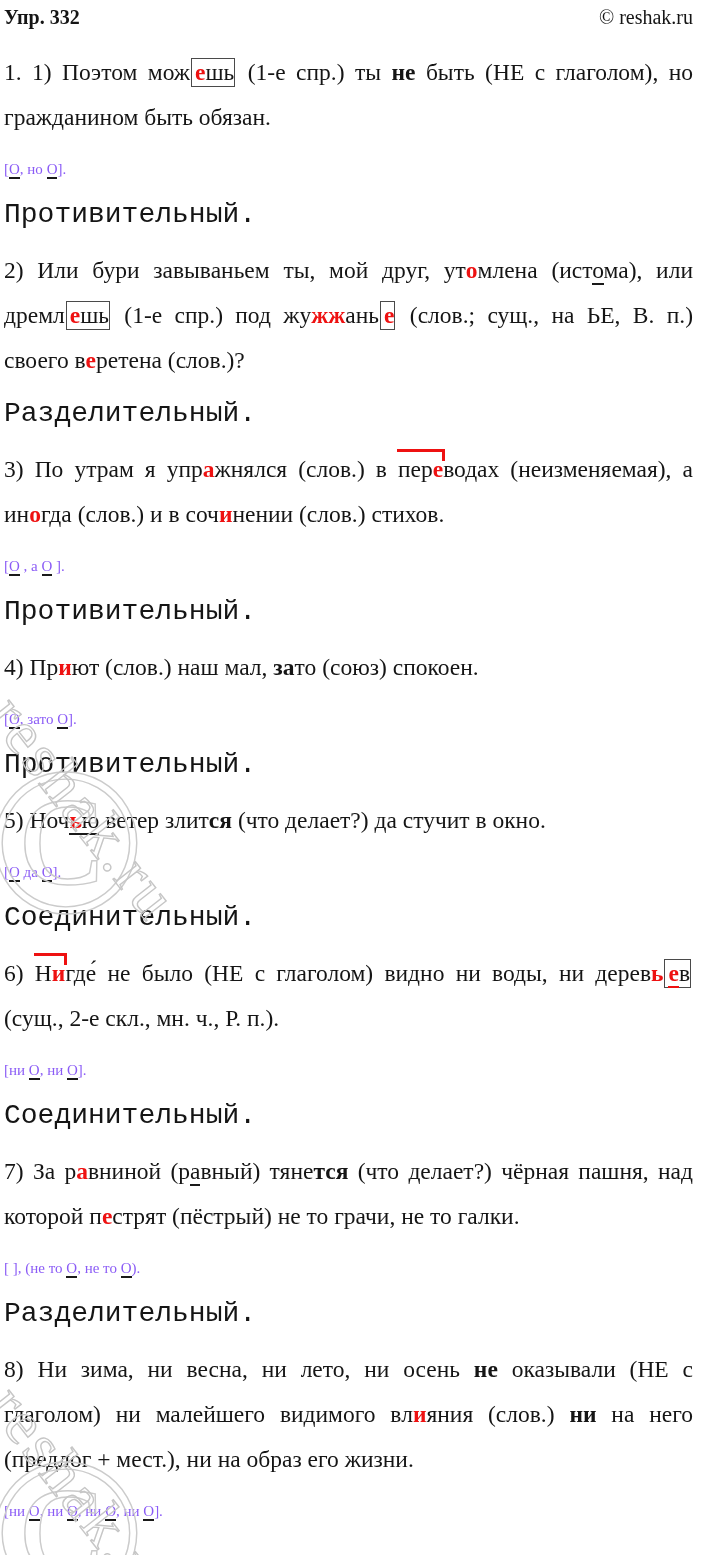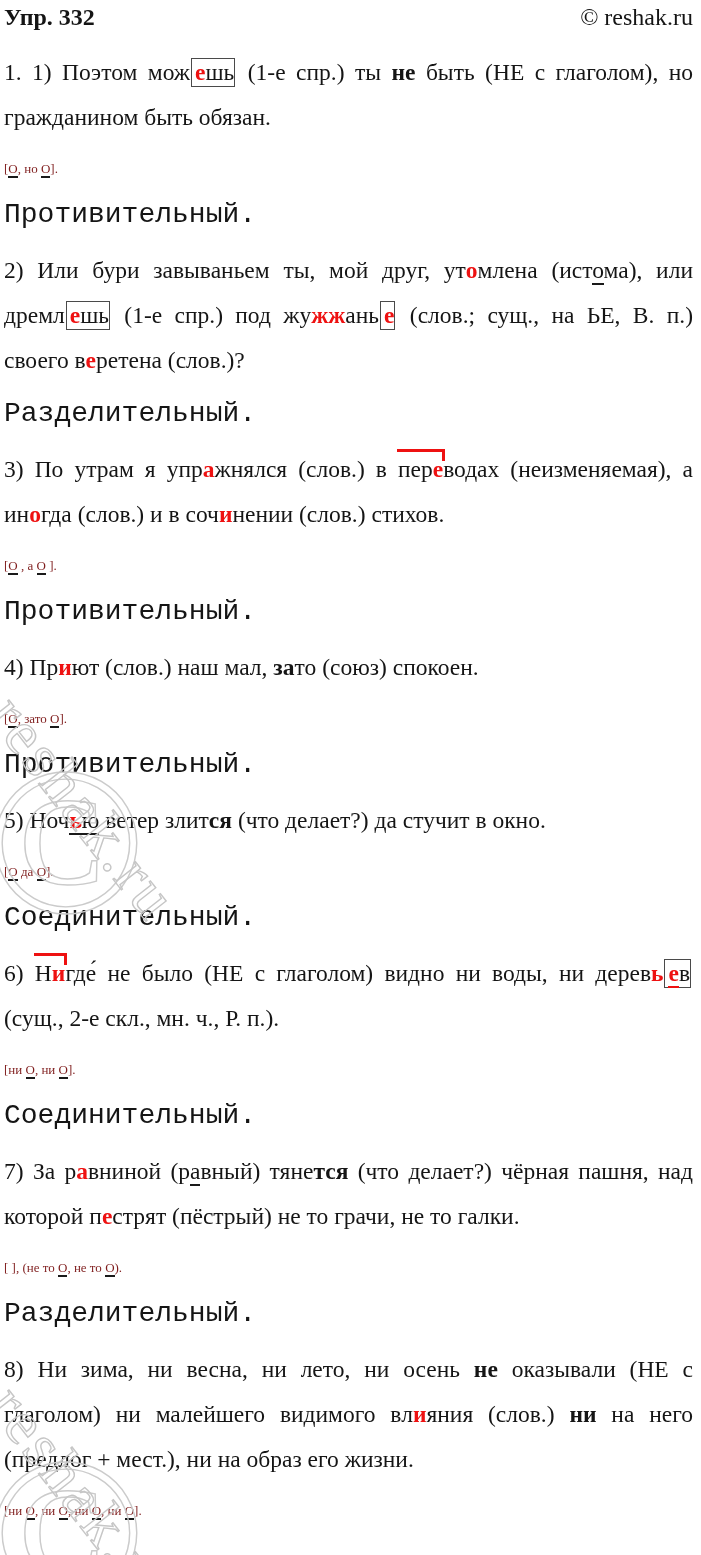--- a/index.html
+++ b/index.html
@@ -7,32 +7,32 @@
     width:701px;height:1555px;
     background:#ffffff;
     overflow:hidden;
     position:relative;
     font-family:"Liberation Serif", "DejaVu Serif", serif;
     color:#151515;
   }
   .page{position:absolute;inset:0;padding:2px 8px 0 4px;z-index:1;}
   header{
     display:flex;justify-content:space-between;align-items:baseline;
-    font-size:24px;line-height:30px;
+    font-size:20px;line-height:30px;
   }
   .title{font-weight:700;}
   .copyright{font-weight:400;}
   main{display:block;margin-top:18px;}
   .item{margin:0 0 18px 0;}
   .sentence{
     font-size:23.5px;line-height:45px;margin:0;
     text-align:justify;
   }
   .scheme{
-    font-size:13px;line-height:30px;margin:14px 0 0 0;color:#7f1d1d;
+    font-size:15px;line-height:30px;margin:14px 0 0 0;color:#8b5cf6;
   }
   .type{
     font-size:28px;line-height:30px;margin:16px 0 0 0;font-family:Liberation Mono, monospace;
   }
   
   .seg-red{color:#ee1111;font-weight:700;}
   .seg-bold{font-weight:700;}
   .seg-italic{}
   .seg-under{border-bottom:2px solid #1a1a1a;padding-bottom:0px;}
   .seg-underred{border-bottom:2px solid #ee1111;}

